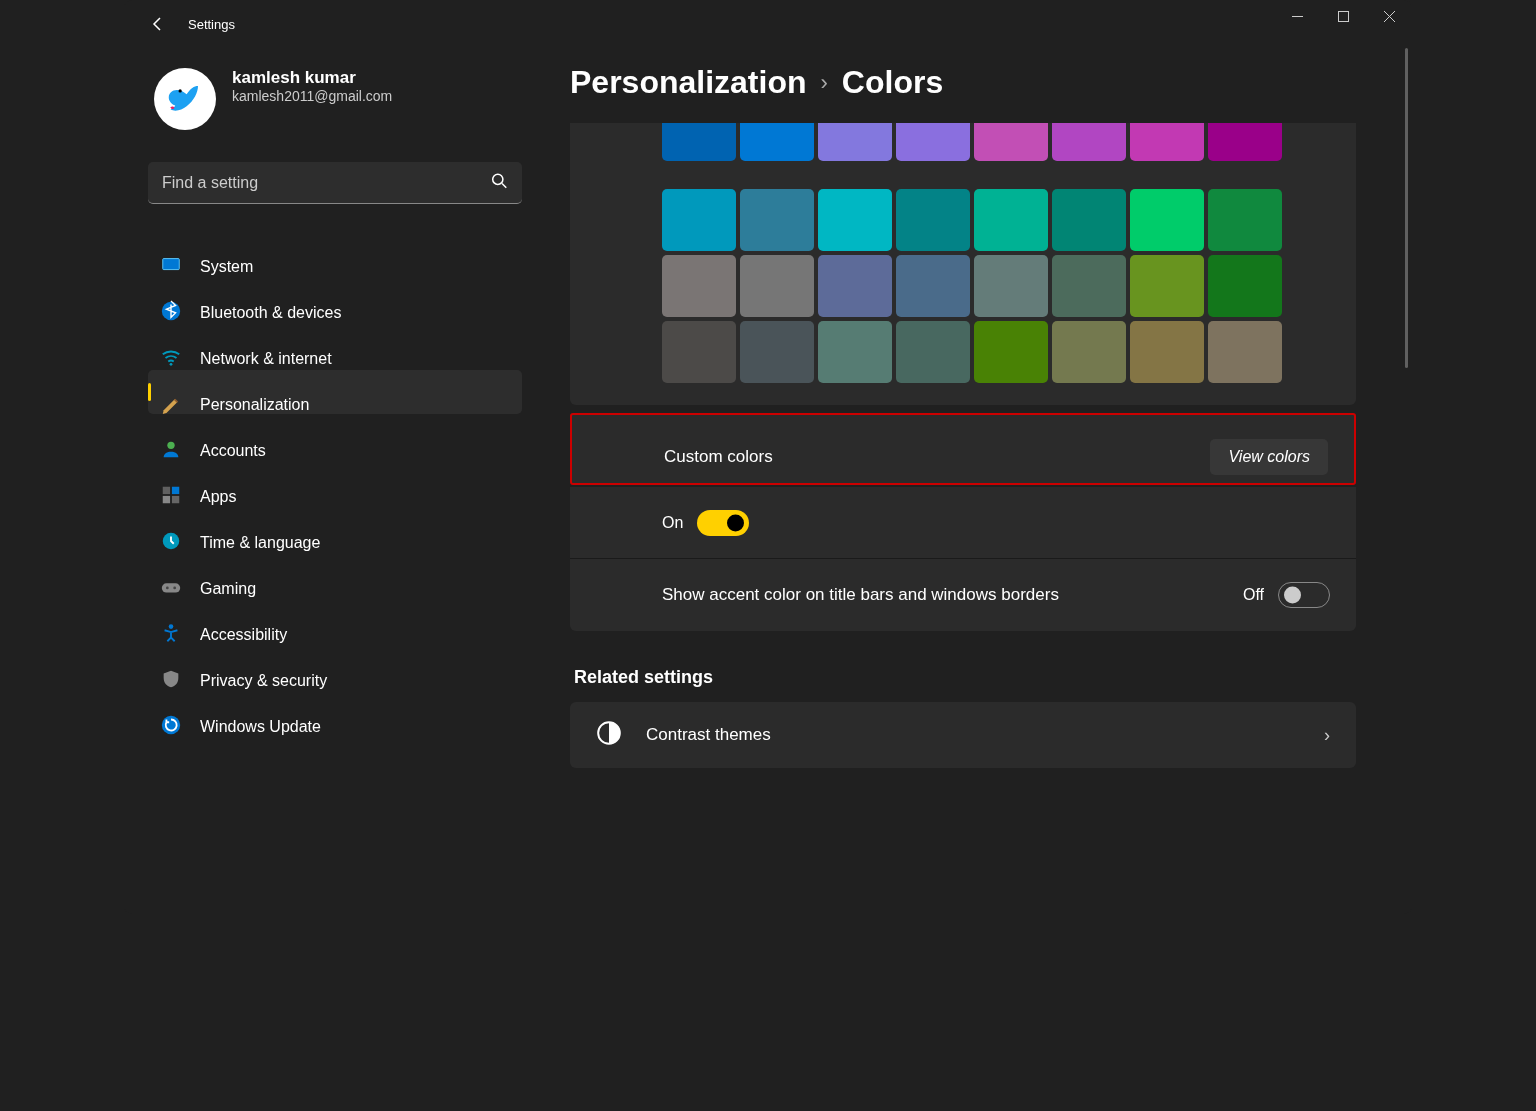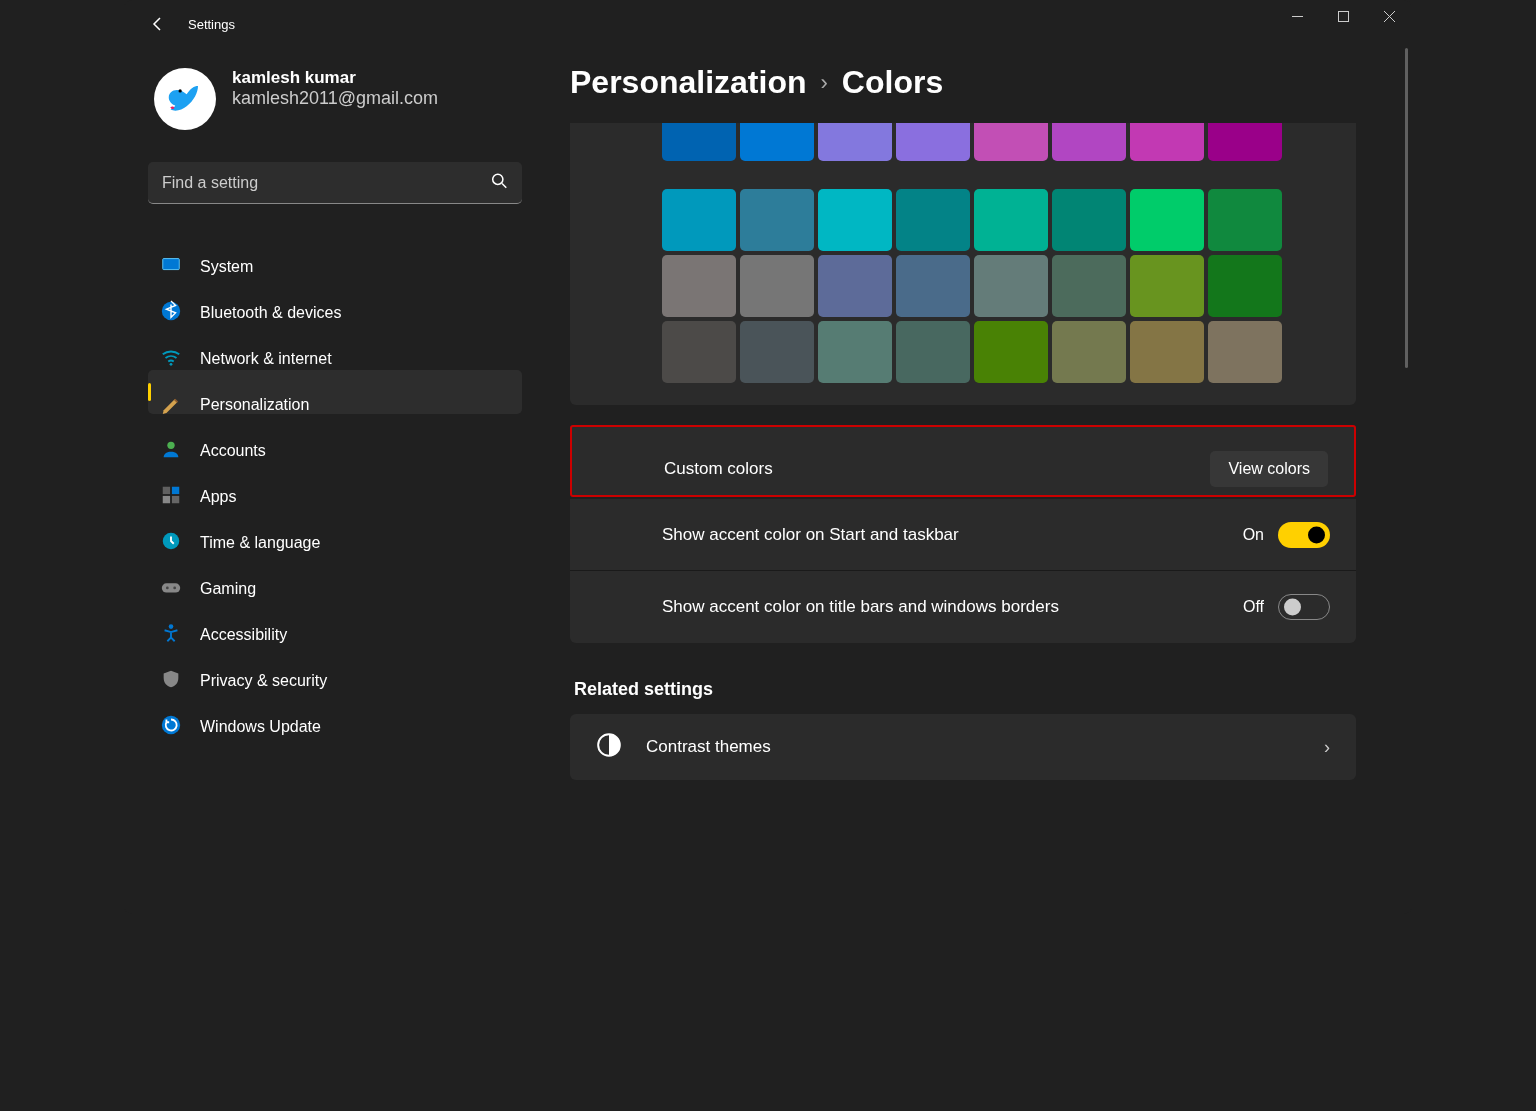--- a/index.html
+++ b/index.html
@@ -11,21 +11,21 @@
 .app-title { font-size: 13px; margin-left: 10px; color: #fff; }
 .window-controls { position: absolute; top: 0; right: 0; display: flex; }
 .win-ctrl { width: 46px; height: 32px; display: flex; align-items: center; justify-content: center; cursor: pointer; }
 .win-ctrl svg { width: 11px; height: 11px; stroke: #ccc; fill: none; stroke-width: 1; }
 .body-wrap { display: flex; height: calc(100% - 48px); }
 .sidebar { width: 410px; padding: 20px 12px 0 24px; flex-shrink: 0; }
 .profile { display: flex; gap: 16px; margin-bottom: 32px; padding-left: 6px;}
 .avatar { width: 62px; height: 62px; border-radius: 50%; background: #fff; display:flex; align-items:center; justify-content:center; overflow:hidden;}
 .avatar svg{ width:52px; height:52px;}
 .profile-info .name { font-size: 17px; font-weight: 600; }
-.profile-info .email { font-size: 18px; color: #ccc; }
+.profile-info .email { font-size: 14px; color: #ccc; }
 .search-box { position: relative; margin-bottom: 28px; }
 .search-box input { width: 100%; height: 42px; background: #2d2d2d; border: none; border-bottom: 1.5px solid #888; border-radius: 5px; padding: 0 44px 0 14px; color: #fff; font-size: 16px; outline:none;}
 .search-box input::placeholder { color: #ccc; }
 .search-icon { position: absolute; right: 14px; top: 50%; transform: translateY(-50%); }
 .search-icon svg { width: 17px; height: 17px; stroke: #fff; fill: none; stroke-width: 1.8;}
 .nav { display: flex; flex-direction: column; gap: 2px; }
 .nav-item { display: flex; align-items: flex-end; height: 44px; padding: 0 12px; border-radius: 5px; cursor: pointer; gap: 18px; position:relative;}
 .nav-item.active { background: #2d2d2d; }
 .nav-item.active::before { content:''; position:absolute; left:0; top:50%; transform:translateY(-50%); width:3px; height:18px; background:#ffd000; border-radius:2px;}
 .nav-icon { width: 22px; height: 22px; display:flex; align-items:center; justify-content:center; flex-shrink:0;}
@@ -33,23 +33,23 @@
 .content { flex: 1; padding: 16px 8px 0 36px; overflow-y: auto; position:relative;}
 .breadcrumb { display: flex; align-items: center; gap: 14px; margin-bottom: 22px; }
 .bc-parent { font-size: 32px; font-weight: 600; color: #fff; cursor:pointer;}
 .bc-sep { font-size: 22px; color: #aaa; }
 .bc-current { font-size: 32px; font-weight: 700; }
 .color-grid-card { background: #2b2b2b; border-radius: 0 0 6px 6px; padding: 0 18px 22px 92px; width: 786px;}
 .color-grid { display: grid; grid-template-columns: repeat(8, 74px); grid-template-rows: repeat(4, 62px); gap: 4px; padding-top:0;}
 .swatch { border-radius: 5px; cursor:pointer;}
 .setting-row { background: #2b2b2b; min-height: 72px; display: flex; align-items: center; padding: 14px 26px 14px 92px; border-bottom: 1px solid #1a1a1a; width:786px;}
 .setting-row.last{border-bottom:none; border-radius:0 0 6px 6px;}
-.setting-row.highlight { border: 2.5px solid #cc0000; border-radius:3px; margin-top:20px; padding-top:18px; padding-bottom:2px;}
+.setting-row.highlight { border: 2.5px solid #cc0000; border-radius:3px; margin-top:8px; padding-top:18px; padding-bottom:2px;}
 .setting-label { font-size: 17px; color: #fff; flex:1; line-height:1.5;}
-.btn { background: #373737; border: none; color: #fff; padding: 9px 18px; border-radius: 5px; font-size: 16px; cursor:pointer;}
+.btn { background: #373737; border: none; color: #fff; padding: 9px 18px; border-radius: 5px; font-size: 16px; cursor:pointer;font-style:italic;}
 .toggle-wrap { display:flex; align-items:center; gap:14px;justify-content:space-between;}
 .toggle-state { font-size:16px;}
 .toggle { width: 52px; height: 26px; border-radius: 13px; position: relative; cursor:pointer;}
 .toggle.on { background: #ffd000; }
 .toggle.off { background: transparent; border: 1.5px solid #888; }
 .toggle .knob { width: 17px; height: 17px; border-radius: 50%; position: absolute; top: 50%; transform: translateY(-50%); }
 .toggle.on .knob { background: #000; right: 5px; }
 .toggle.off .knob { background: #ccc; left: 5px; }
 .section-header { font-size: 18px; font-weight: 600; margin: 36px 0 14px 4px; }
 .related-card { background: #2b2b2b; border-radius: 6px; width: 786px; display: flex; align-items: center; padding: 18px 26px; gap: 24px; cursor:pointer;}
@@ -255,21 +255,20 @@
             <div class="swatch" style="background: rgb(116, 121, 79);"></div>
             <div class="swatch" style="background: rgb(132, 117, 69);"></div>
             <div class="swatch" style="background: rgb(126, 115, 95);"></div>
           </div>
       </div>
       <div class="setting-row highlight">
         <div class="setting-label">Custom colors</div>
         <button class="btn">View colors</button>
       </div>
       <div class="setting-row" style="margin-top:2px;">
-        <div class="setting-label">Show accent color on Start and taskbar</div>
         <div class="toggle-wrap">
           <span class="toggle-state">On</span>
           <div class="toggle on">
               <div class="knob"></div>
             </div>
         </div>
       </div>
       <div class="setting-row last">
         <div class="setting-label">Show accent color on title bars and windows borders</div>
         <div class="toggle-wrap">

